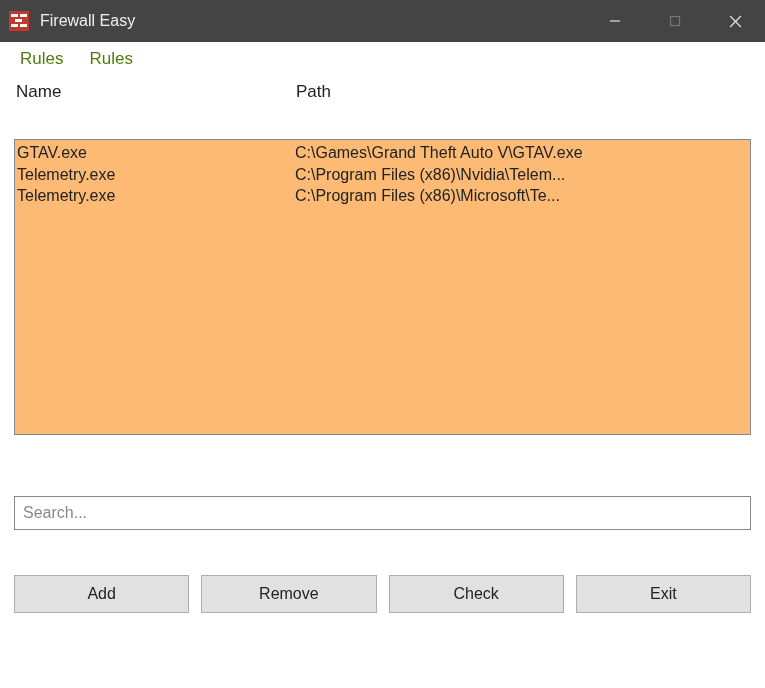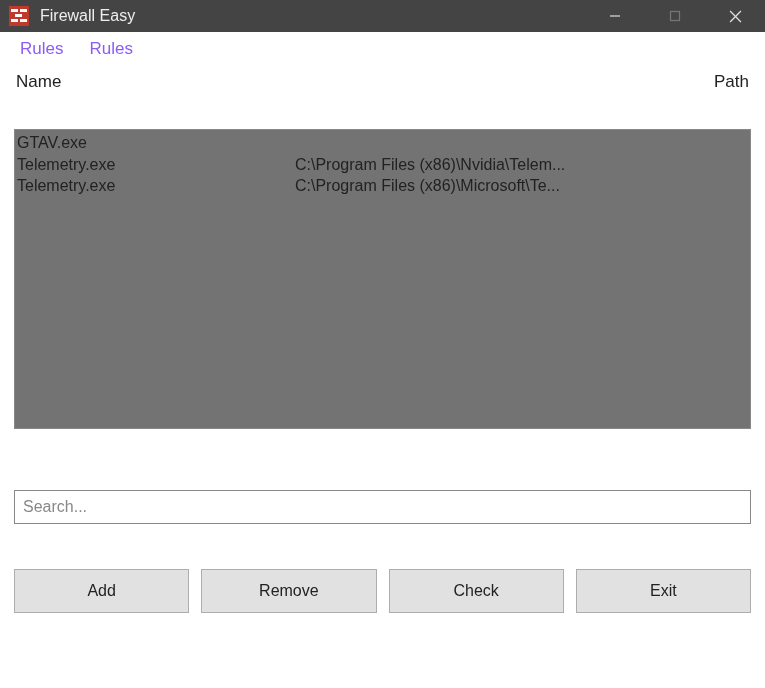--- a/index.html
+++ b/index.html
@@ -11,21 +11,21 @@
       font-family: "Segoe UI", Tahoma, sans-serif;
       font-size: 15px;
       background: #fff;
       width: 765px;
       height: 688px;
       overflow: hidden;
       display: flex;
       flex-direction: column;
     }
     .titlebar {
-      height: 32px;
+      height: 42px;
       background: #444444;
       color: #fff;
       display: flex;
       align-items: center;
       padding-left: 8px;
     }
     .titlebar .app-icon {
       width: 22px;
       height: 22px;
       margin-right: 10px;
@@ -52,21 +52,21 @@
     }
     .titlebar .win-btn.max {
       color: #777;
     }
     .menubar {
       height: 34px;
       background: #fff;
       display: flex;
       align-items: center;
       padding-left: 10px;
-      color: #8b5cf6;
+      color: #4d7c0f;
       font-size: 17px;
     }
     .menubar .menu-item {
       padding: 4px 10px;
       margin-right: 6px;
       cursor: default;
     }
     .content {
       flex: 1;
       padding: 0 14px 14px 14px;
@@ -80,27 +80,26 @@
       font-size: 17px;
       color: #222;
       padding: 6px 2px 4px 2px;
     }
     .col-name {
       width: 280px;
       padding-left: 0;
     }
     .col-path {
       flex: 1;
-      text-align: right;
     }
     .listbox {
       border: 1px solid #888;
       flex: 1;
       overflow: auto;
-      background: #737373;
+      background: #fdba74;
       padding-top: 2px;
     }
     .row {
       display: flex;
       font-size: 16px;
       color: #222;
       line-height: 1.35;
       padding-left: 2px;
     }
     .row .cell-name {
@@ -128,21 +127,21 @@
     .search-input::placeholder {
       color: #888;
     }
     .button-row {
       margin-top: 12px;
       display: flex;
       gap: 12px;
     }
     .btn {
       flex: 1;
-      height: 44px;
+      height: 38px;
       background: #e1e1e1;
       border: 1px solid #adadad;
       font-size: 16px;
       font-family: inherit;
       color: #222;
       cursor: default;
     }
     .bottom-space {
       height: 28px;
     }
@@ -190,20 +189,21 @@
 <div class="content">
 
   <div class="list-headers">
     <div class="col-name">Name</div>
     <div class="col-path">Path</div>
   </div>
 
   <div class="listbox">
     <div class="row">
       <div class="cell-name">GTAV.exe</div>
+      <div class="cell-path">C:\Games\Grand Theft Auto V\GTAV.exe</div>
     </div>
     <div class="row">
       <div class="cell-name">Telemetry.exe</div>
       <div class="cell-path">C:\Program Files (x86)\Nvidia\Telem...</div>
     </div>
     <div class="row">
       <div class="cell-name">Telemetry.exe</div>
       <div class="cell-path">C:\Program Files (x86)\Microsoft\Te...</div>
     </div>
   </div>

